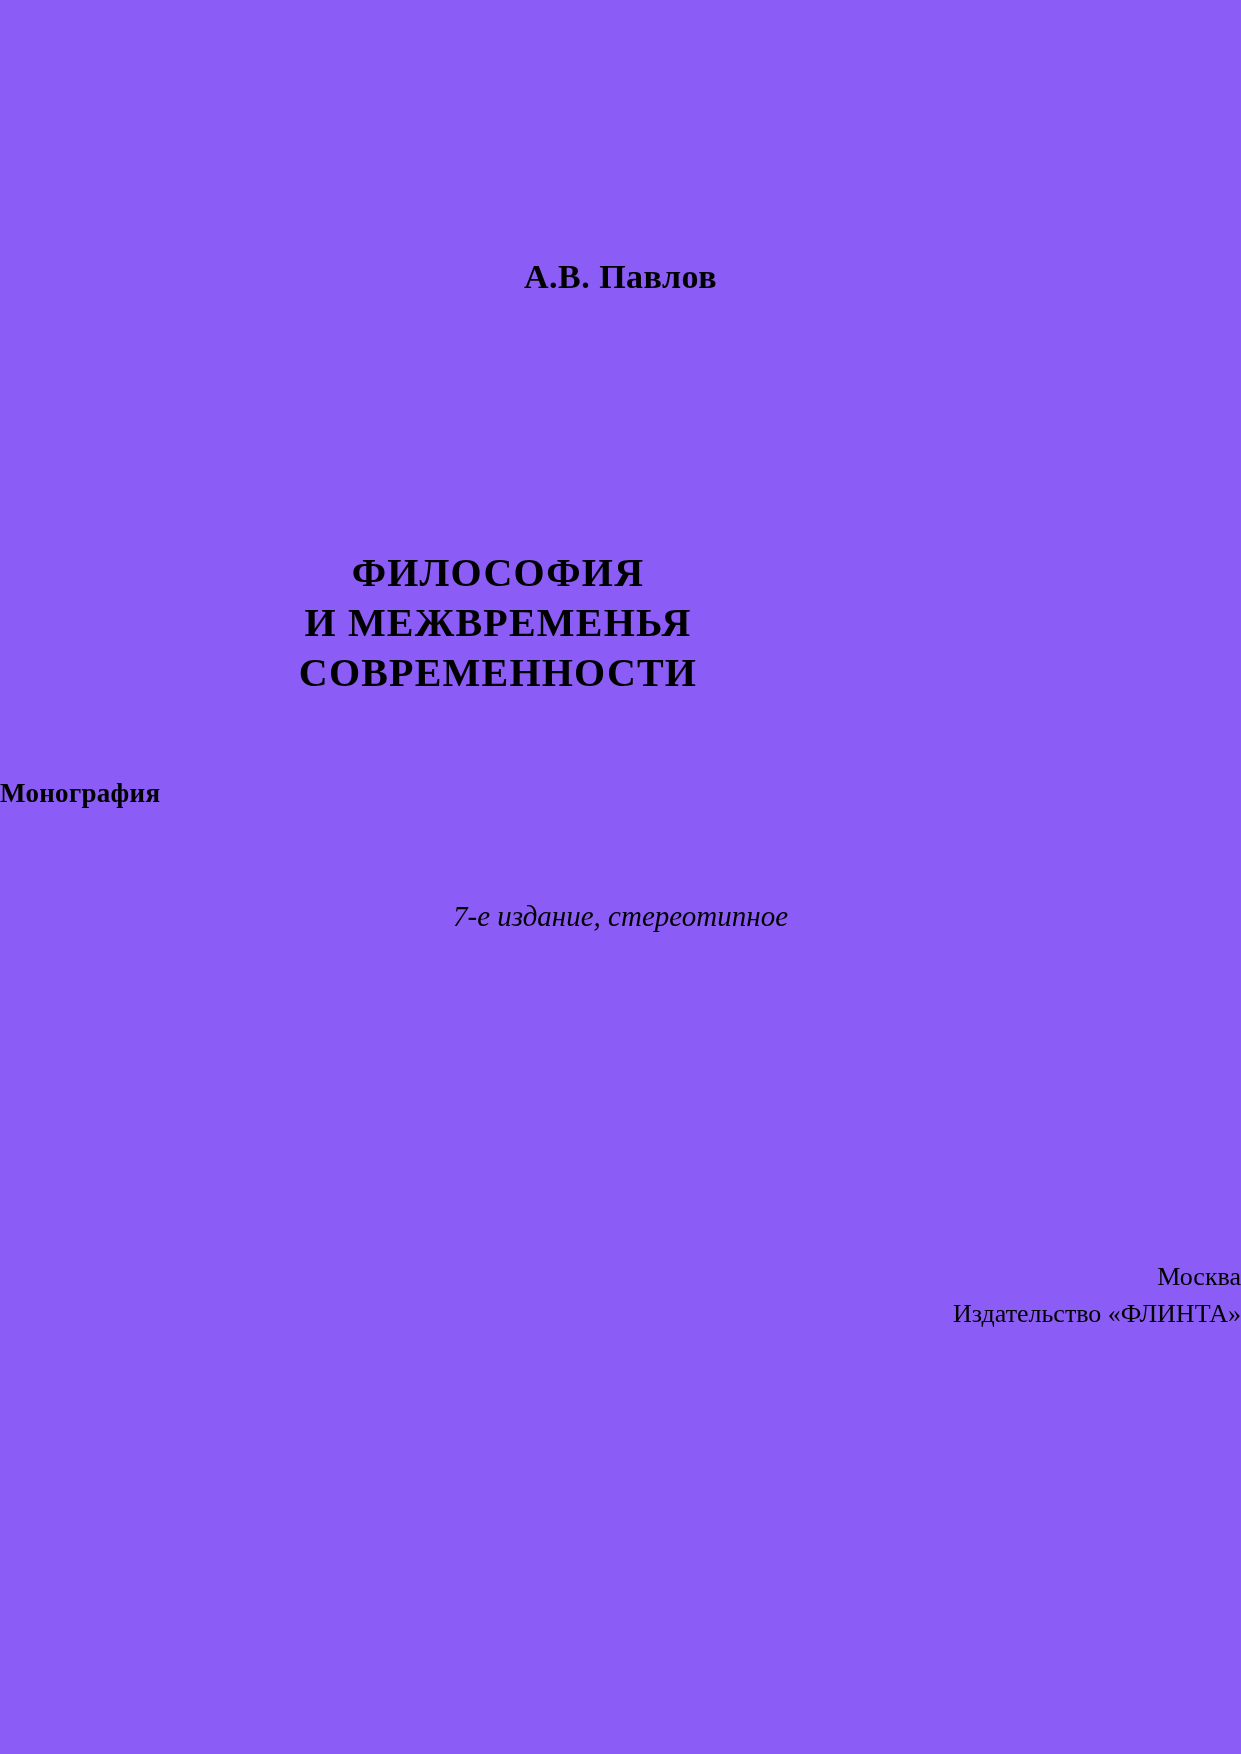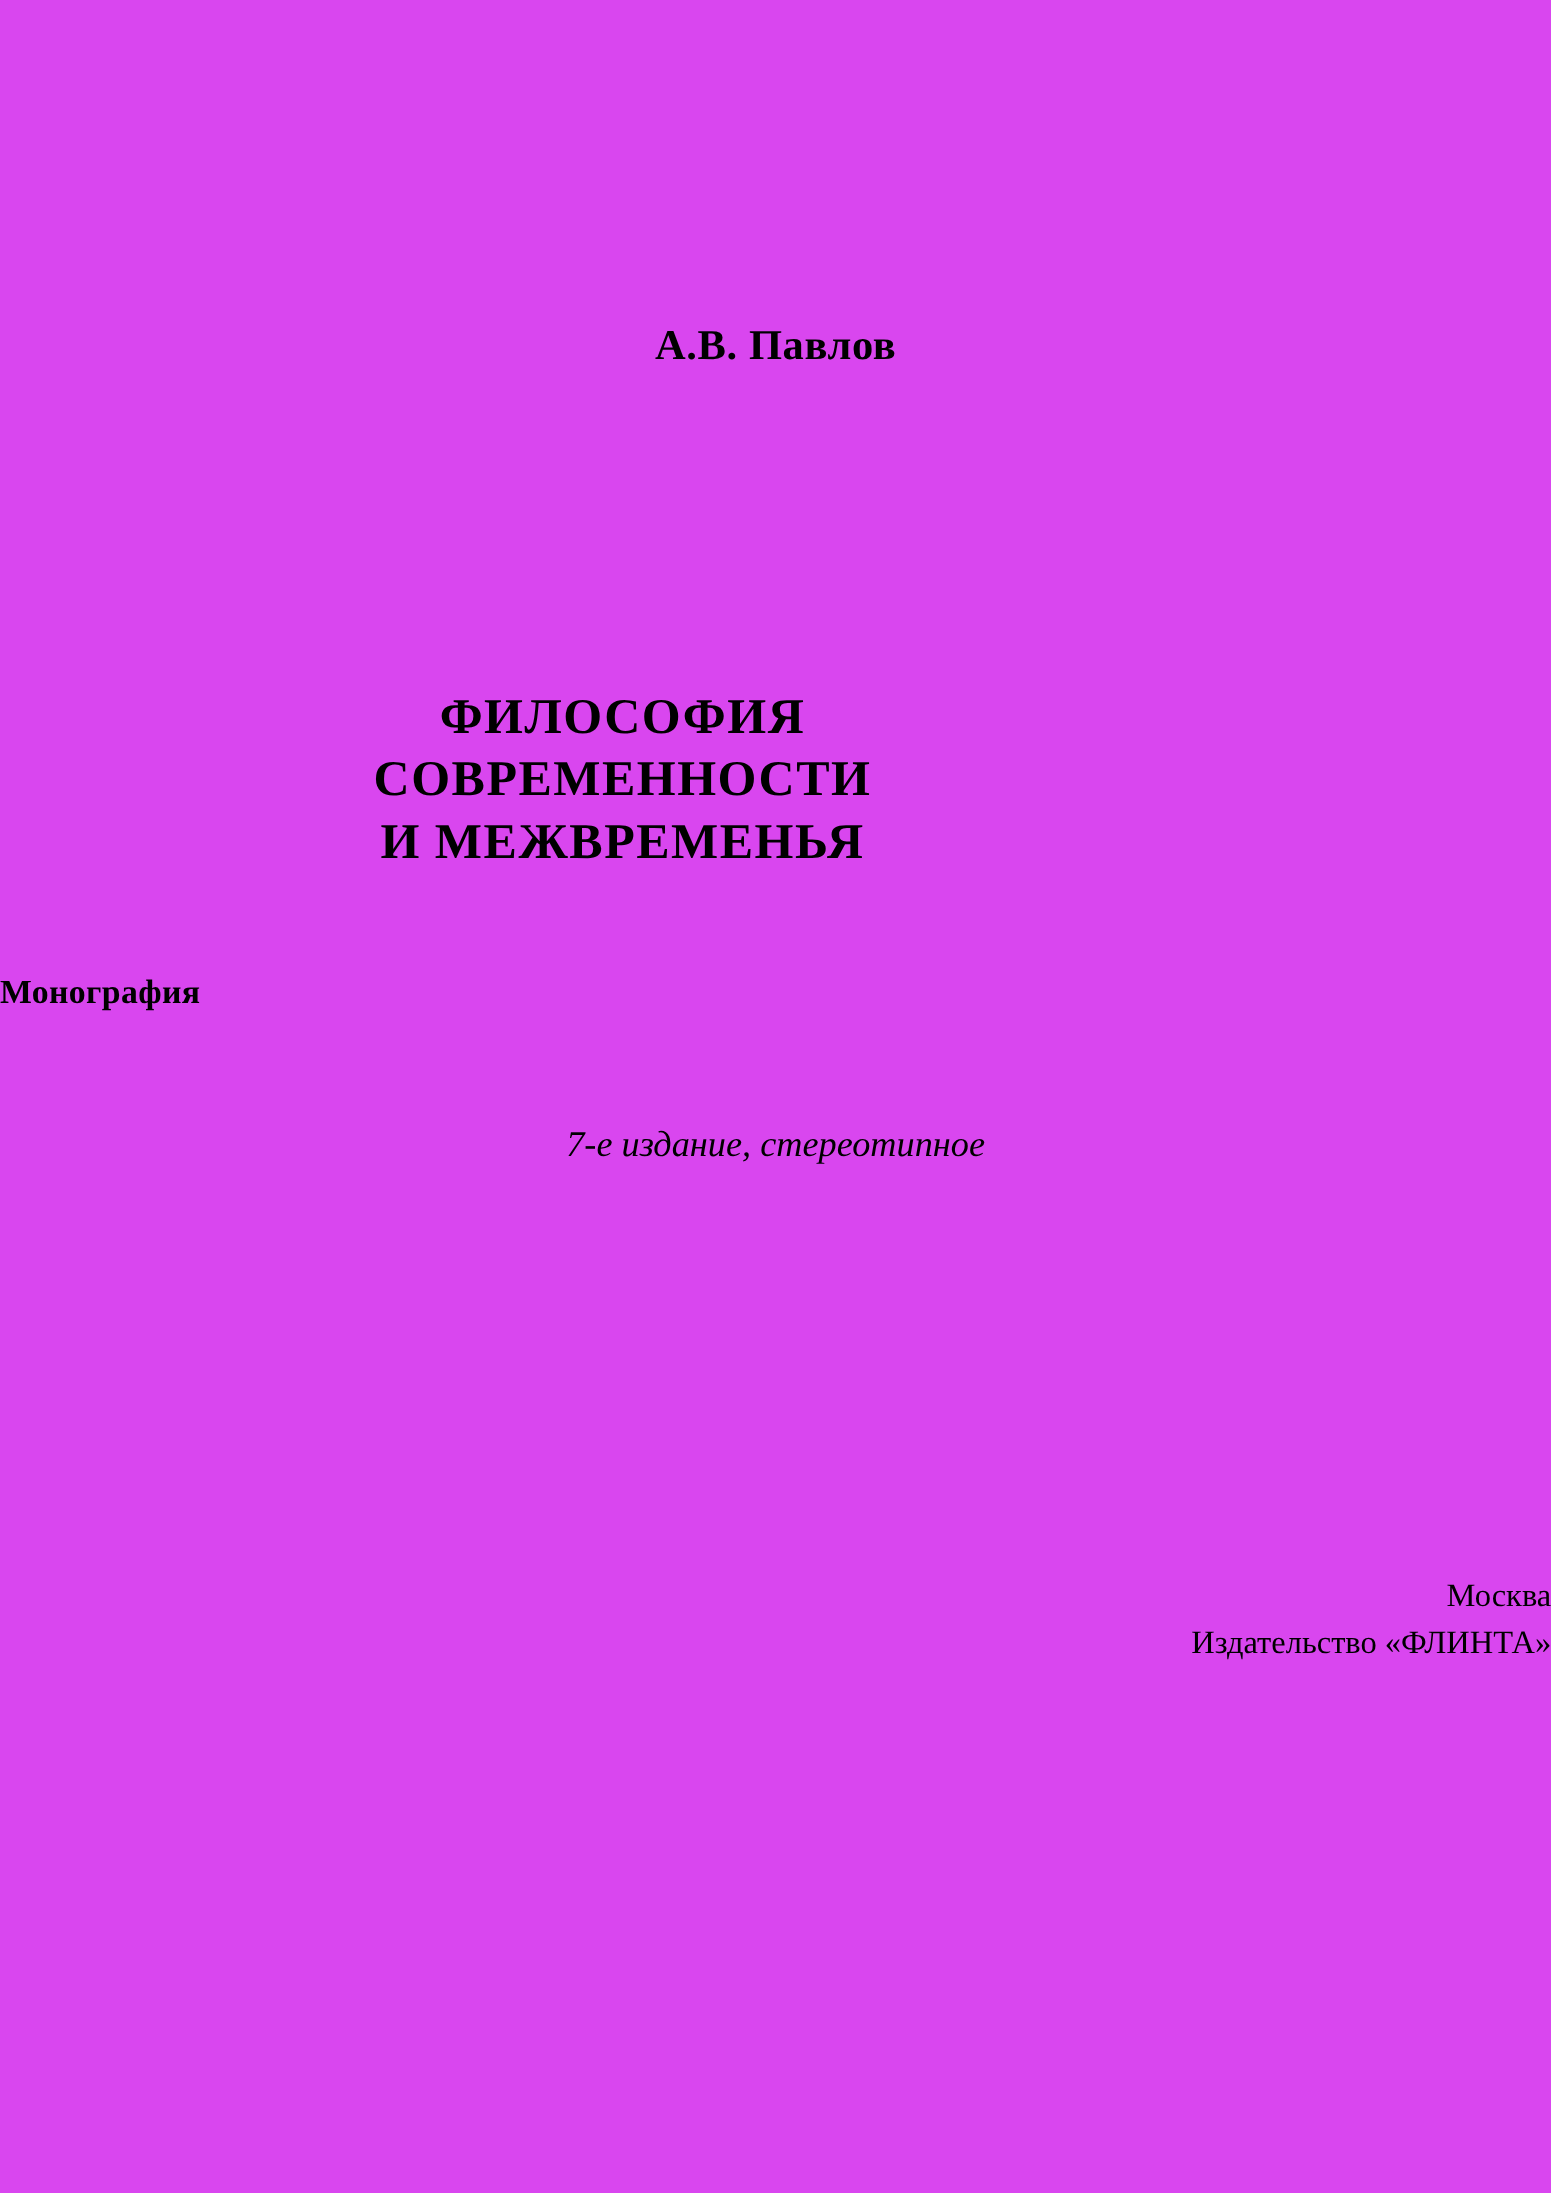--- a/index.html
+++ b/index.html
@@ -6,21 +6,21 @@
   html, body {
     margin: 0;
     padding: 0;
     background: #ffffff;
   }
   .page {
     position: relative;
     width: 1241px;
     height: 1754px;
     margin: 0 auto;
-    background: #d946ef;
+    background: #8b5cf6;
     color: #000000;
     font-family: "Liberation Serif", "DejaVu Serif", serif;
     overflow: hidden;
   }
 
   
   .author {
     position: absolute;
     top: 258px;
     left: 0;
@@ -86,22 +86,22 @@
 </style>
 </head>
 <body>
 
 <div class="page">
 
   <div class="author">А.В. Павлов</div>
 
   <div class="title-block">
     <div class="title-line">ФИЛОСОФИЯ</div>
+    <div class="title-line">И МЕЖВРЕМЕНЬЯ</div>
     <div class="title-line">СОВРЕМЕННОСТИ</div>
-    <div class="title-line">И МЕЖВРЕМЕНЬЯ</div>
   </div>
 
   <div class="subtitle">Монография</div>
 
   <div class="edition">7-е издание, стереотипное</div>
 
   <div class="imprint">
     <div>Москва</div>
     <div>Издательство «ФЛИНТА»</div>
   </div>

